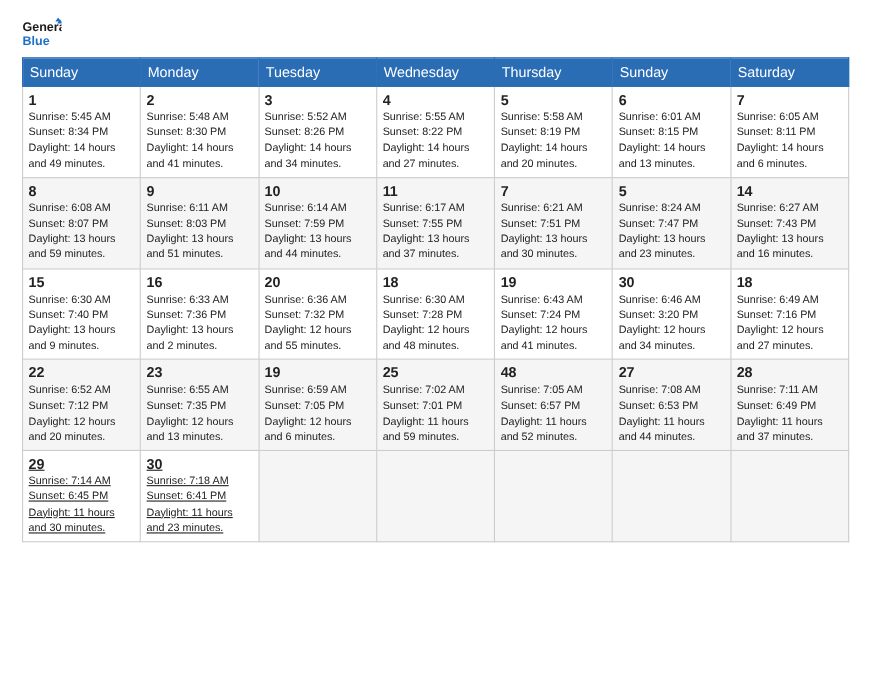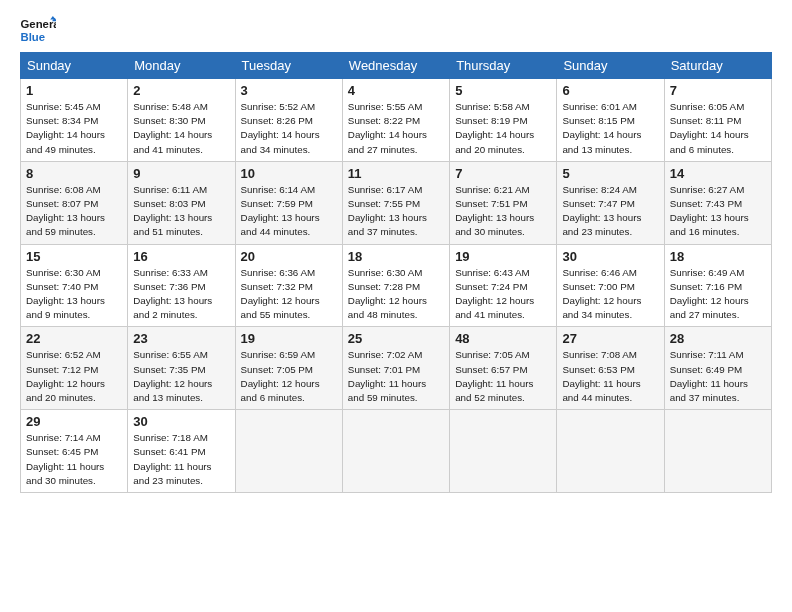--- a/index.html
+++ b/index.html
@@ -79,20 +79,21 @@
     .day-info {
       font-size: 9.8px;
       line-height: 1.45;
       color: #222;
     }
     .empty-cell {
       background: #f5f5f5 !important;
     }
     .last-row td {
       height: 70px;
+      text-decoration: underline;
     }
   </style>
 </head>
 <body>
 
 <div class="page">
   <div class="header-top">
     <div class="logo">
       <svg class="logo-icon" viewBox="0 0 40 32" xmlns="http://www.w3.org/2000/svg">
         <text x="0" y="14" font-size="13" font-weight="bold" fill="#1a1a1a" font-family="Arial">General</text>
@@ -254,21 +255,21 @@
           <td>
             <span class="day-num">19</span>
             <div class="day-info">Sunrise: 6:43 AM
 Sunset: 7:24 PM
 Daylight: 12 hours
 and 41 minutes.</div>
           </td>
           <td>
             <span class="day-num">30</span>
             <div class="day-info">Sunrise: 6:46 AM
-Sunset: 7:00 PM
+Sunset: 3:20 PM
 Daylight: 12 hours
 and 34 minutes.</div>
           </td>
           <td>
             <span class="day-num">18</span>
             <div class="day-info">Sunrise: 6:49 AM
 Sunset: 7:16 PM
 Daylight: 12 hours
 and 27 minutes.</div>
           </td>

